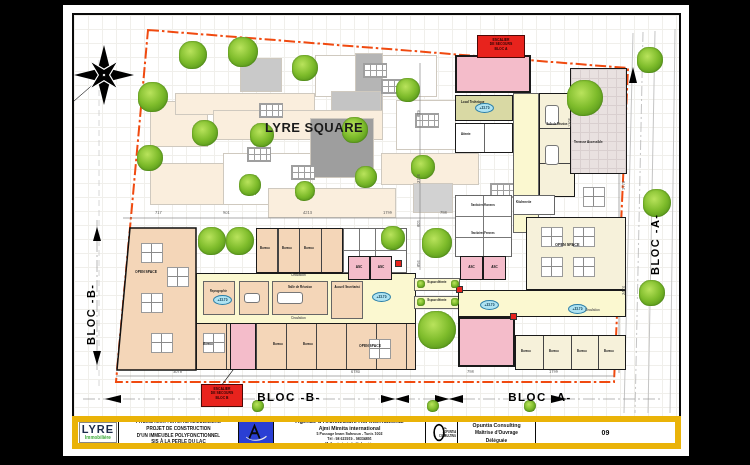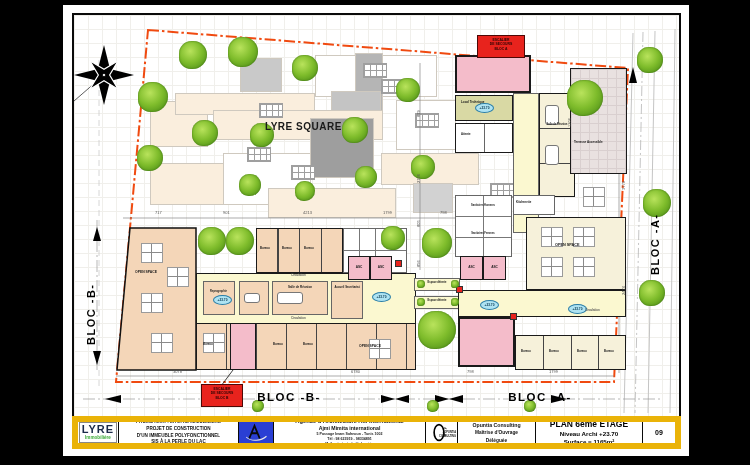--- a/index.html
+++ b/index.html
@@ -236,21 +236,21 @@
   <div class="oval" style="left:417px;top:295px">
       <span>+23.70</span>
     </div>
   <div class="oval" style="left:505px;top:299px">
       <span>+23.70</span>
     </div>
   <div class="oval" style="left:412px;top:98px">
       <span>+23.70</span>
     </div>
 
-  <div class="lb" style="left:202px;top:116px;font-size:10px;letter-spacing:.5px">LYRE SQUARE</div>
+  <div class="lb" style="left:202px;top:116px;font-size:13px;letter-spacing:.5px">LYRE SQUARE</div>
   <div class="lb" style="left:72px;top:266px;font-size:3.4px">OPEN SPACE</div>
   <div class="lb" style="left:296px;top:340px;font-size:3.4px">OPEN SPACE</div>
   <div class="lb" style="left:492px;top:238px;font-size:3.8px">OPEN SPACE</div>
   <div class="lb" style="left:197px;top:242px;font-size:2.8px">Bureau</div>
   <div class="lb" style="left:219px;top:242px;font-size:2.8px">Bureau</div>
   <div class="lb" style="left:241px;top:242px;font-size:2.8px">Bureau</div>
   <div class="lb" style="left:140px;top:338px;font-size:2.8px">Bureau</div>
   <div class="lb" style="left:210px;top:338px;font-size:2.8px">Bureau</div>
   <div class="lb" style="left:240px;top:338px;font-size:2.8px">Bureau</div>
   <div class="lb" style="left:458px;top:345px;font-size:2.8px">Bureau</div>
@@ -340,22 +340,17 @@
         <path d="M16,10 q3,-4 5,-1 M16,14 q4,2 3,5" fill="none" stroke="#000" stroke-width="1.2"></path>
       </svg>
       <span class="optxt" style="right:1px;top:9px">OPUNTIA</span>
       <span class="optxt" style="right:1px;top:13px">CONSULTING</span>
     </div>
     <div class="cell" style="width:78px">
       <div class="op1">Opuntia Consulting</div>
       <div class="op1" style="font-size:4.8px">Maîtrise d'Ouvrage</div>
       <div class="op1" style="font-size:4.8px">Déléguée</div>
     </div>
-    <div class="cell" style="width:107px">
-      <div class="plantitle">PLAN 6eme ETAGE</div>
-      <div class="planline">Niveau Archi +23.70</div>
-      <div class="planline">Surface = 1165m²</div>
-    </div>
     <div class="cell" style="flex:1;border-right:none">
       <span class="pageno">09</span>
     </div>
   </div>
 </div>
 
 </body></html>

